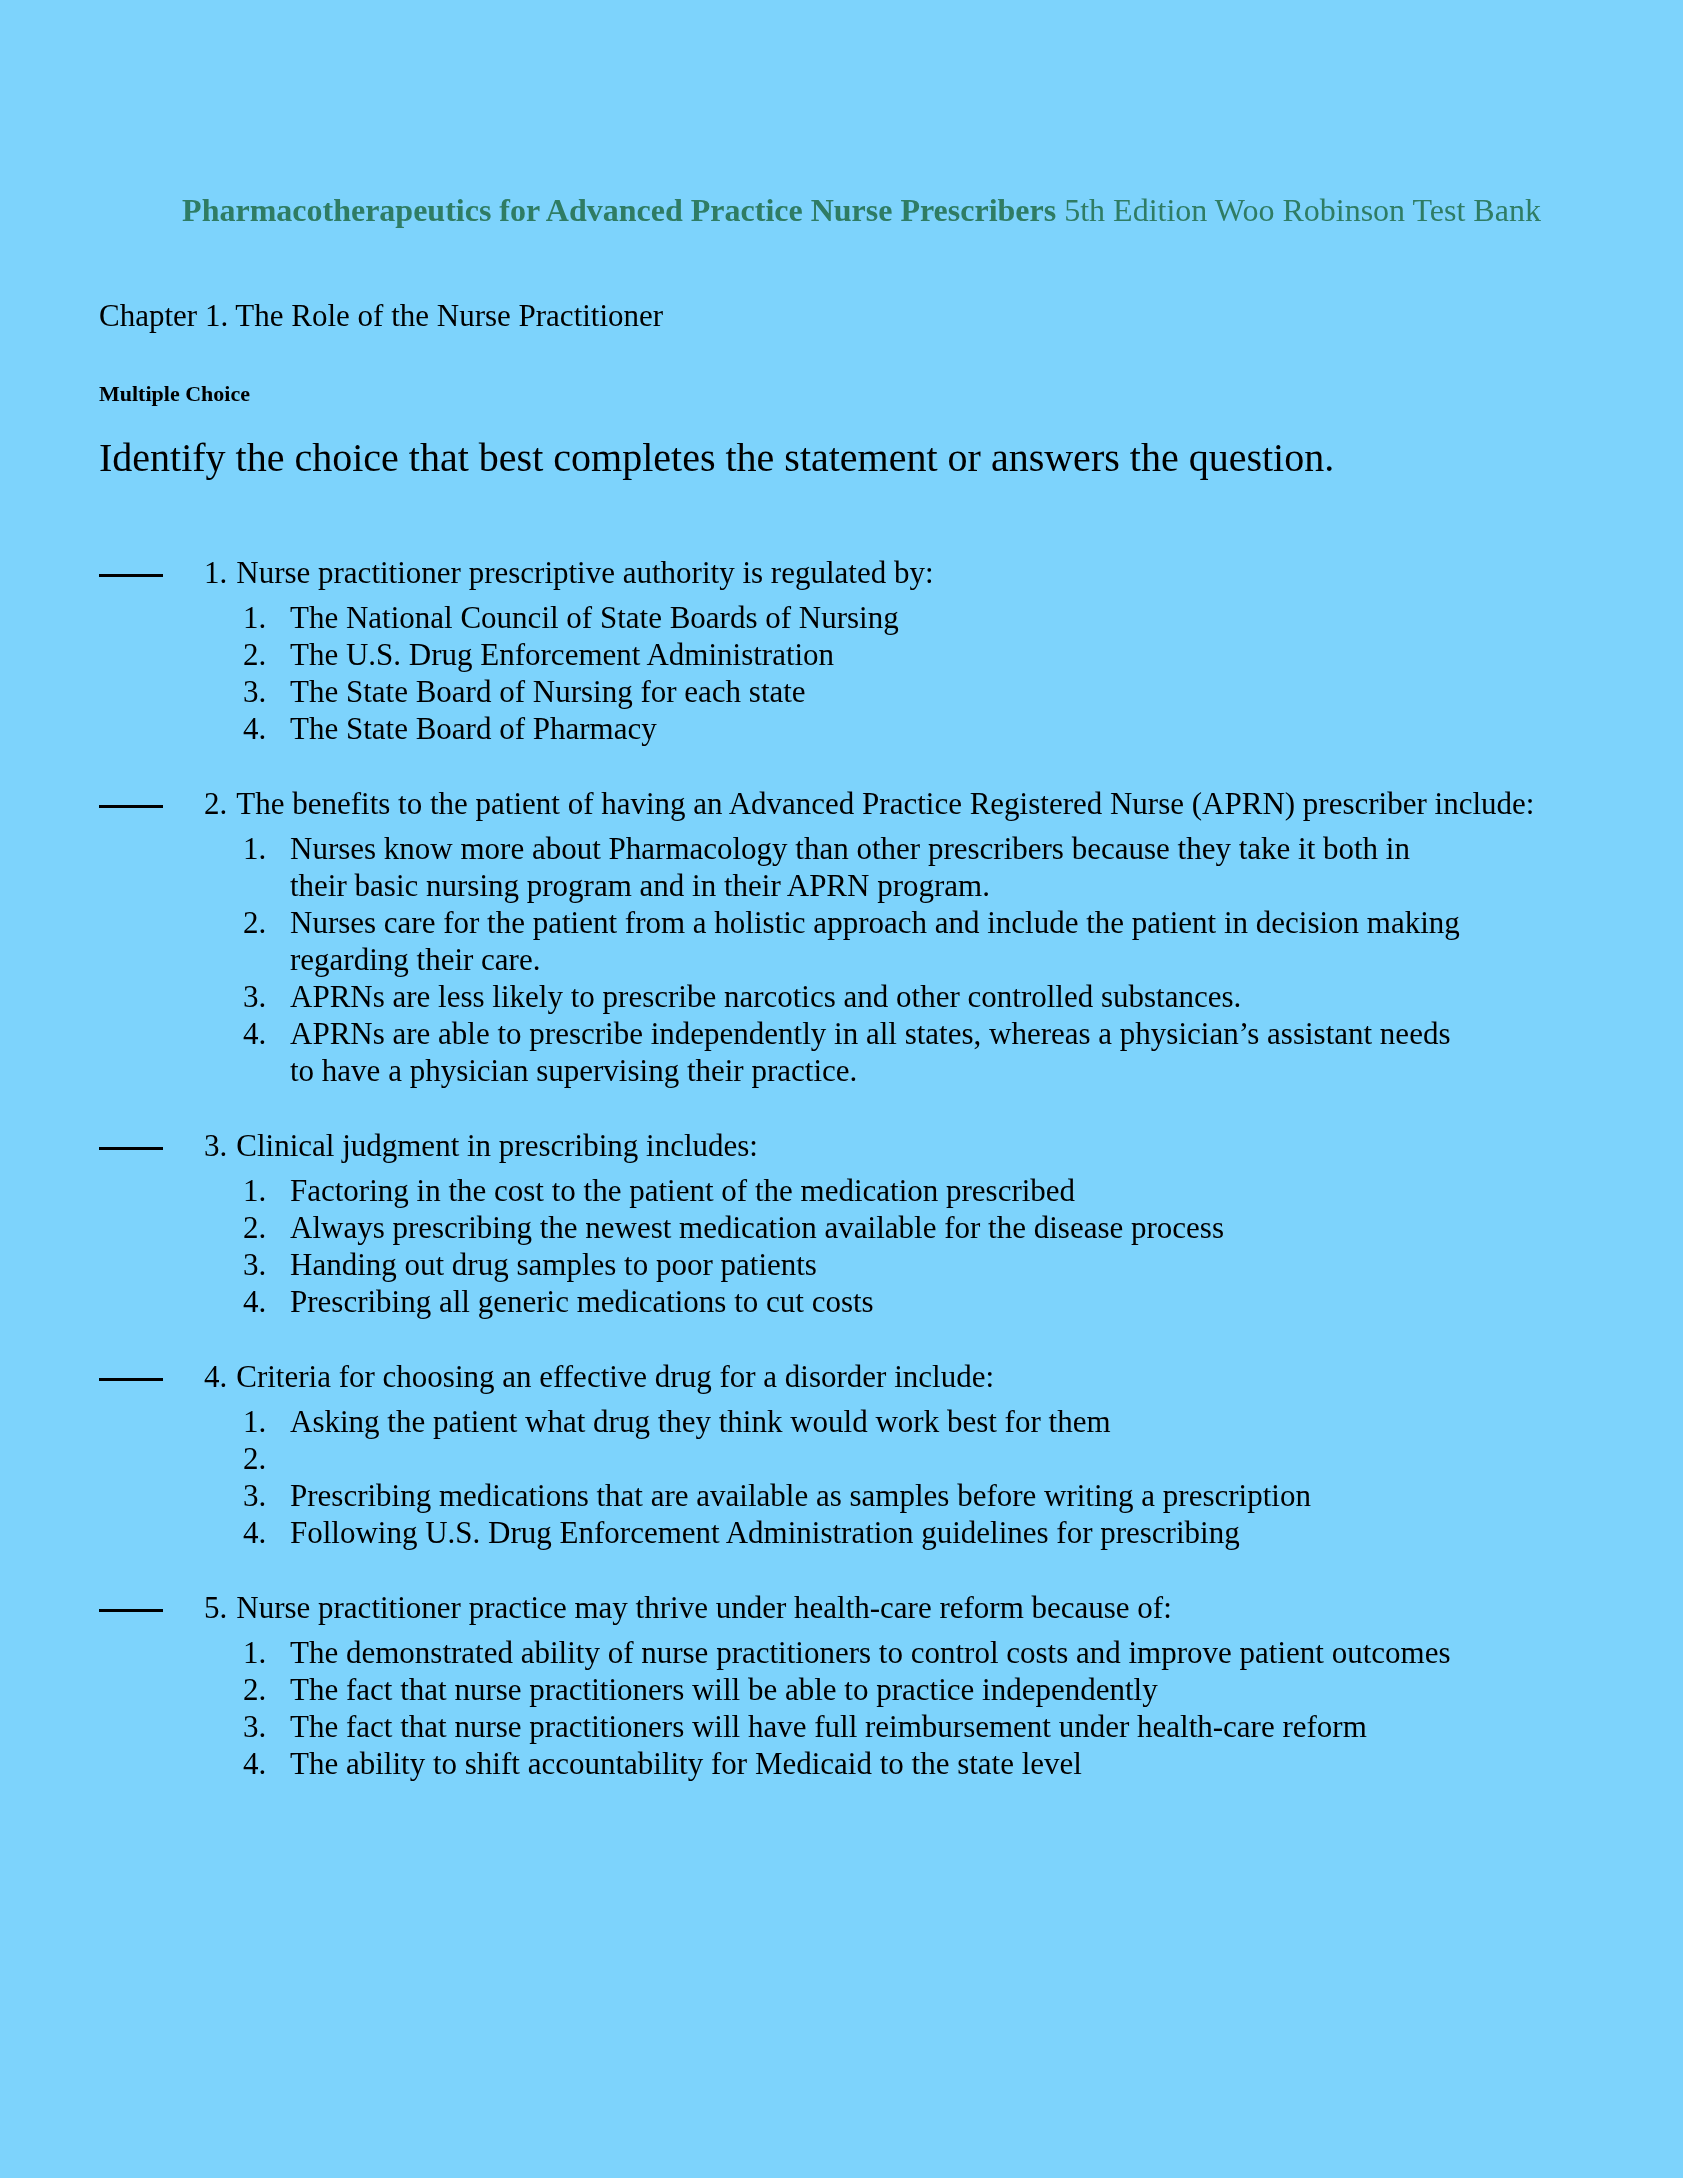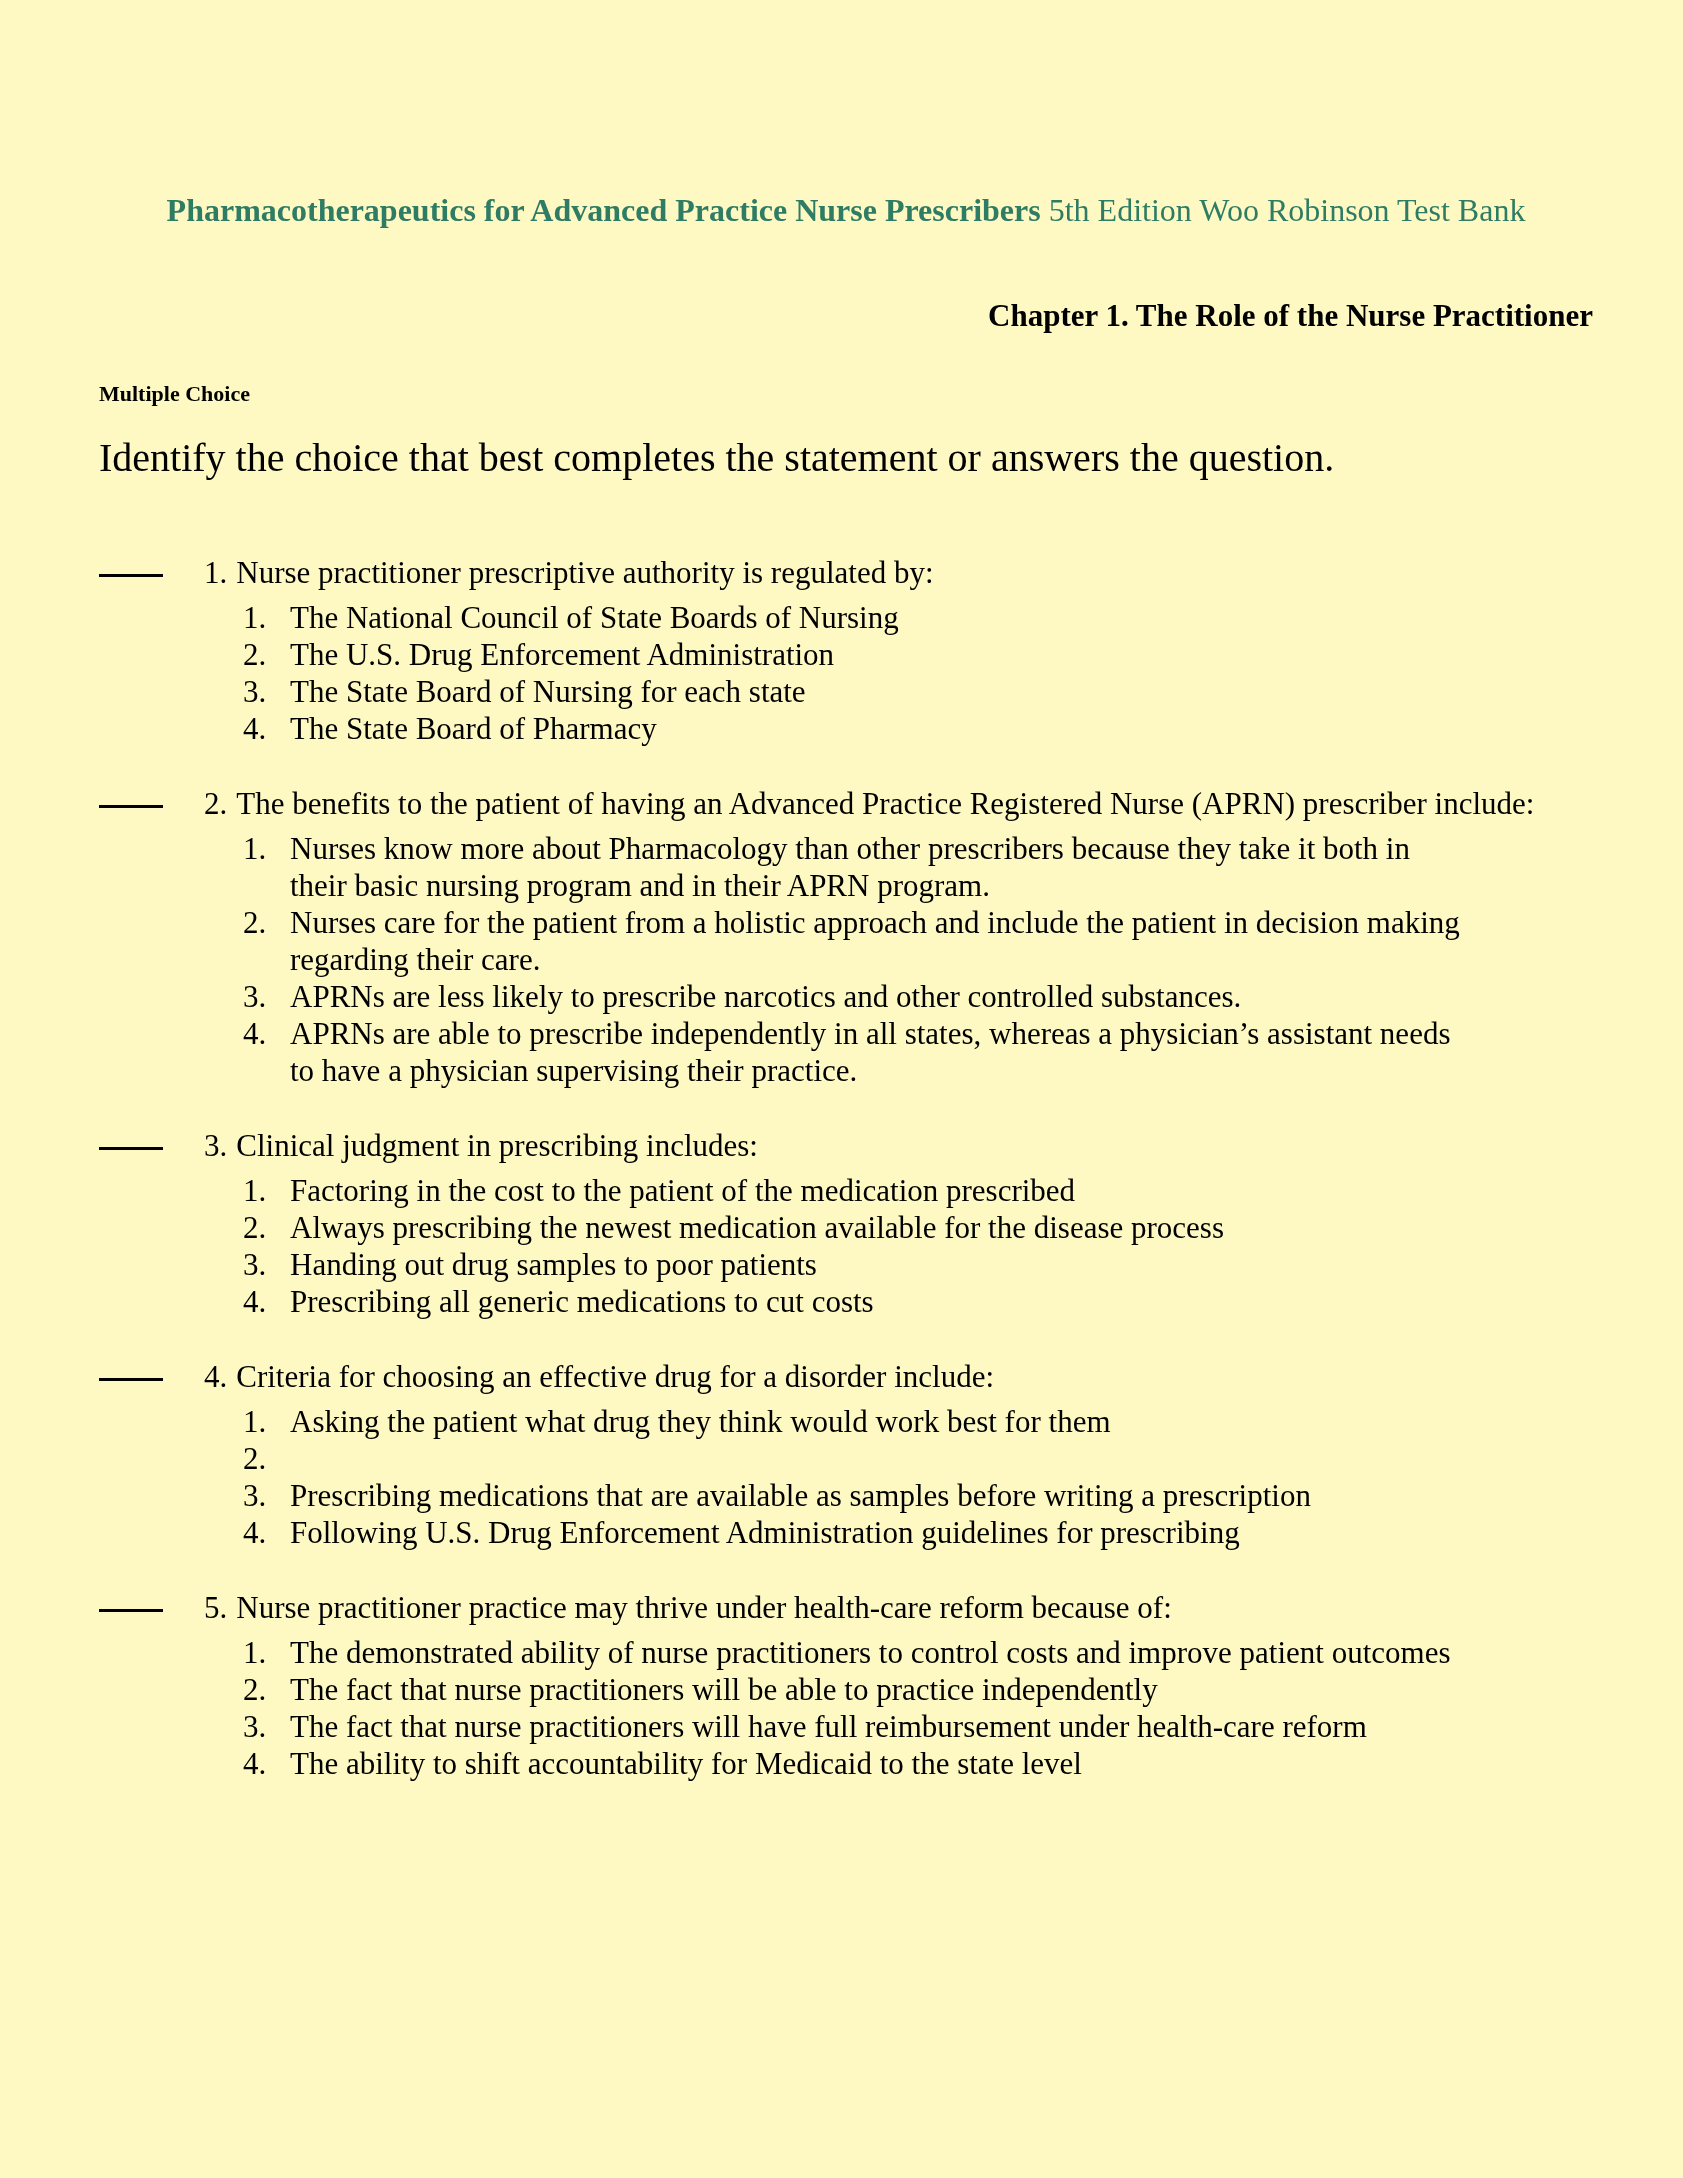--- a/index.html
+++ b/index.html
@@ -1,42 +1,41 @@
 <!DOCTYPE html>
 <html style="--title-color: #2f7c64;"><head>
 <meta charset="utf-8">
 <style>
   html, body { margin: 0; padding: 0; background: #ffffff; }
   .page {
     position: relative;
     width: 1683px;
     height: 2178px;
     box-sizing: border-box;
-    padding: 188px 90px 0 99px;
-    background: #fef9c3;
+    padding: 188px 59px 0 99px;
+    background: #7dd3fc;
     font-family: "Liberation Serif", "DejaVu Serif", serif;
     color: #000000;
     overflow: hidden;
   }
   .title {
     margin: 0;
     text-align: center;
     font-size: 32px;
     line-height: 44px;
     font-weight: normal;
     color: var(--title-color, #2f7c64);
     white-space: nowrap;
   }
   .title .t-bold { font-weight: bold; }
   .chapter {
     margin: 63px 0 0 0;
     font-size: 31px;
     line-height: 42px;
-    font-weight: bold;
-    text-align: right;
+    font-weight: normal;
   }
   .mc-heading {
     margin: 36px 0 0 0;
     font-size: 22px;
     line-height: 42px;
     font-weight: bold;
   }
   .instructions {
     margin: 22px 0 0 0;
     font-size: 40px;

